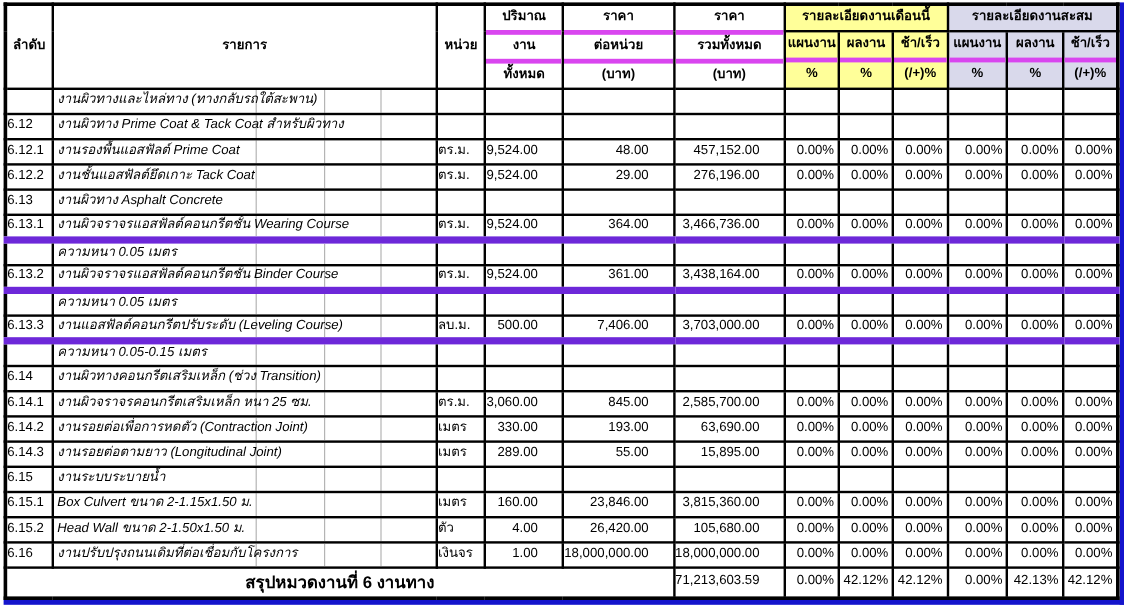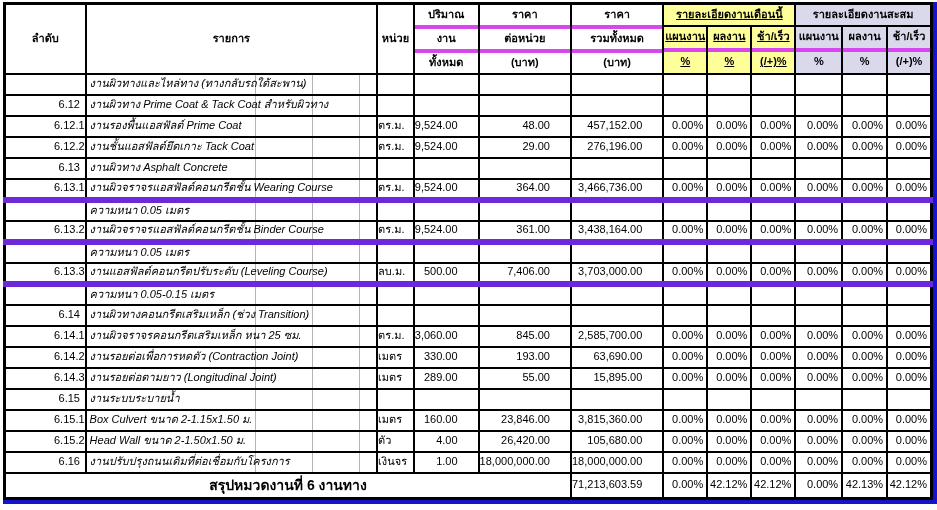--- a/index.html
+++ b/index.html
@@ -17,24 +17,24 @@
     font-size:11px; line-height:1.05; vertical-align:middle;
     overflow:hidden; white-space:nowrap; color:#000;
   }
   thead th { font-weight:bold; text-align:center; }
   .h-top .grp { height:22px; }
   .h-sub th { height:48px; padding:0; }
   .tri { height:70px; padding:0; }
   .triwrap, .twowrap { display:flex; flex-direction:column; height:100%; }
   .triwrap > div, .twowrap > div { flex:1; display:flex; align-items:center; justify-content:center; }
   .triwrap > .hl, .twowrap > .hl { border-top:4px solid #d946ef; }
-  .yellow { background:var(--month-bg);text-decoration:underline; }
+  .yellow { background:var(--month-bg); }
   .lav { background:var(--cum-bg); }
   tbody tr { height:21px; }
-  td.c-no { text-align:center;padding-left:48px; }
+  td.c-no { text-align:left; }
   td.c-desc { text-align:left; padding-left:3px; }
   #rows-body td.c-desc {
     background-image:linear-gradient(#b4b4b4,#b4b4b4),linear-gradient(#b4b4b4,#b4b4b4),linear-gradient(#b4b4b4,#b4b4b4);
     background-repeat:no-repeat; background-size:1px 100%;
     background-position:168px 0,225px 0,272px 0;
     font-style:italic;
   }
   td.c-unit { text-align:left;margin-top:21px; }
   td.c-num { text-align:right; padding-right:20px; }
   td.c-pct { text-align:right; padding-right:3px; }

